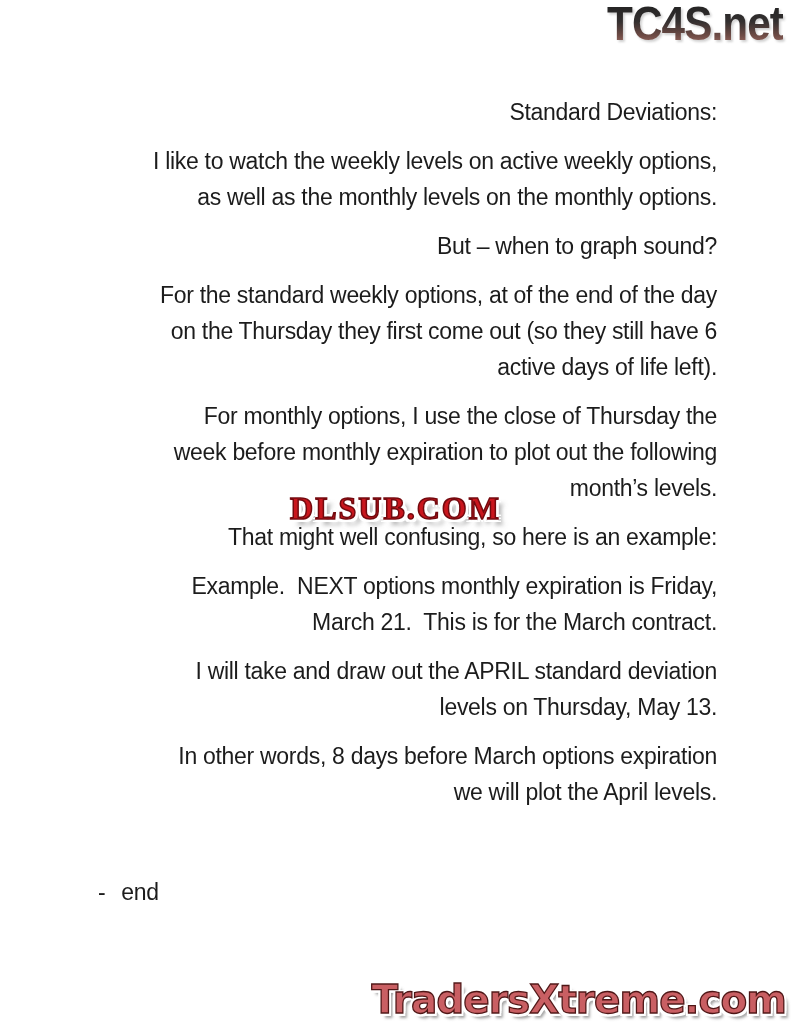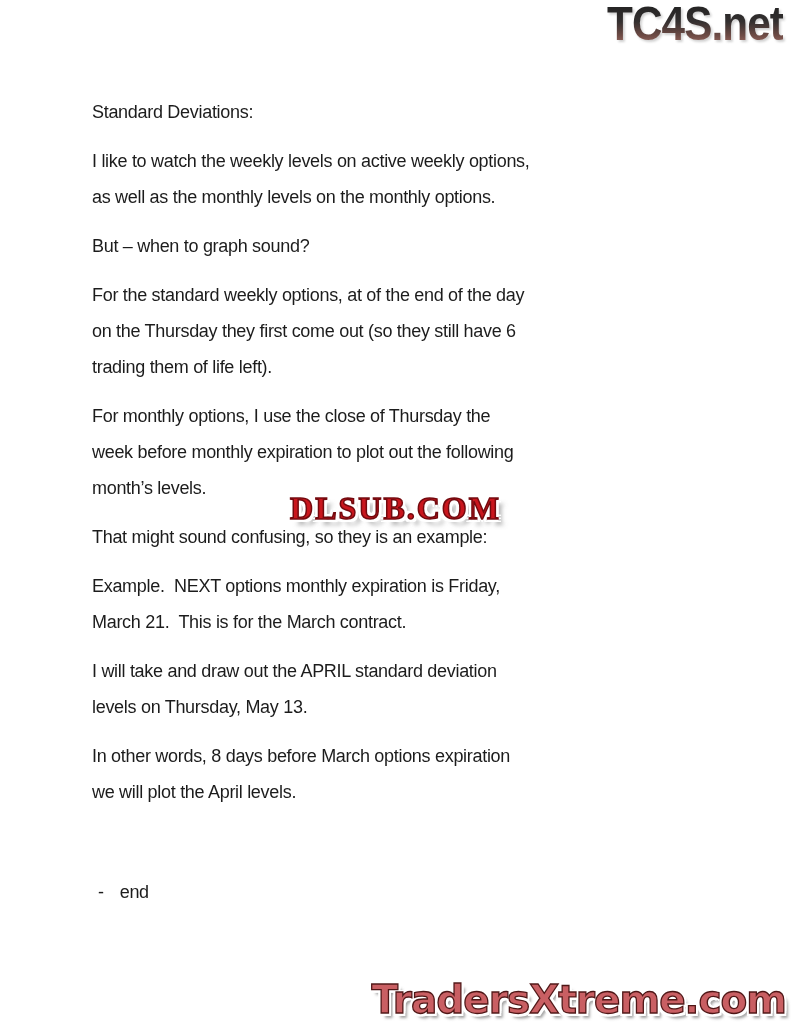--- a/index.html
+++ b/index.html
@@ -32,23 +32,24 @@
     filter: drop-shadow(2px 2px 1px rgba(150,150,150,0.45));
   }
 
   
   .doc-content {
     position: absolute;
     left: 92px;
     top: 94px;
     width: 625px;
     color: #1c1c1c;
-    font-size: 18px;
+    font-size: 23px;
     line-height: 36px;
     letter-spacing: -0.3px;
+    text-align: right;
   }
   .para { margin: 0 0 13px 0; }
   .line { white-space: nowrap; }
 
   .end-para {
     margin-top: 64px;
     padding-left: 6px;
     display: flex;
   }
   .end-dash { margin-right: 16px; }
@@ -112,31 +113,31 @@
     <div class="line">as well as the monthly levels on the monthly options.</div>
   </div>
 
   <div class="para">
     <div class="line">But – when to graph sound?</div>
   </div>
 
   <div class="para">
     <div class="line">For the standard weekly options, at of the end of the day</div>
     <div class="line">on the Thursday they first come out (so they still have 6</div>
-    <div class="line">trading them of life left).</div>
+    <div class="line">active days of life left).</div>
   </div>
 
   <div class="para">
     <div class="line">For monthly options, I use the close of Thursday the</div>
     <div class="line">week before monthly expiration to plot out the following</div>
     <div class="line">month’s levels.</div>
   </div>
 
   <div class="para">
-    <div class="line">That might sound confusing, so they is an example:</div>
+    <div class="line">That might well confusing, so here is an example:</div>
   </div>
 
   <div class="para">
     <div class="line">Example.&nbsp; NEXT options monthly expiration is Friday,</div>
     <div class="line">March 21.&nbsp; This is for the March contract.</div>
   </div>
 
   <div class="para">
     <div class="line">I will take and draw out the APRIL standard deviation</div>
     <div class="line">levels on Thursday, May 13.</div>

